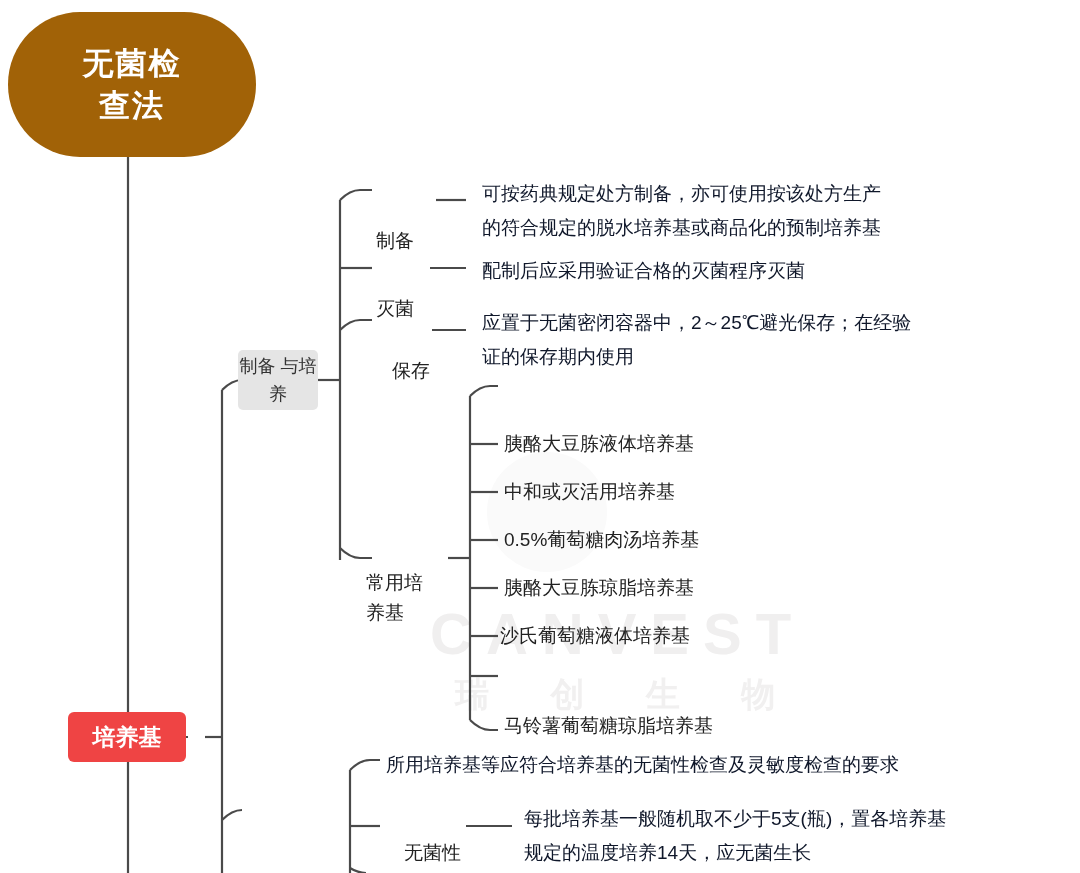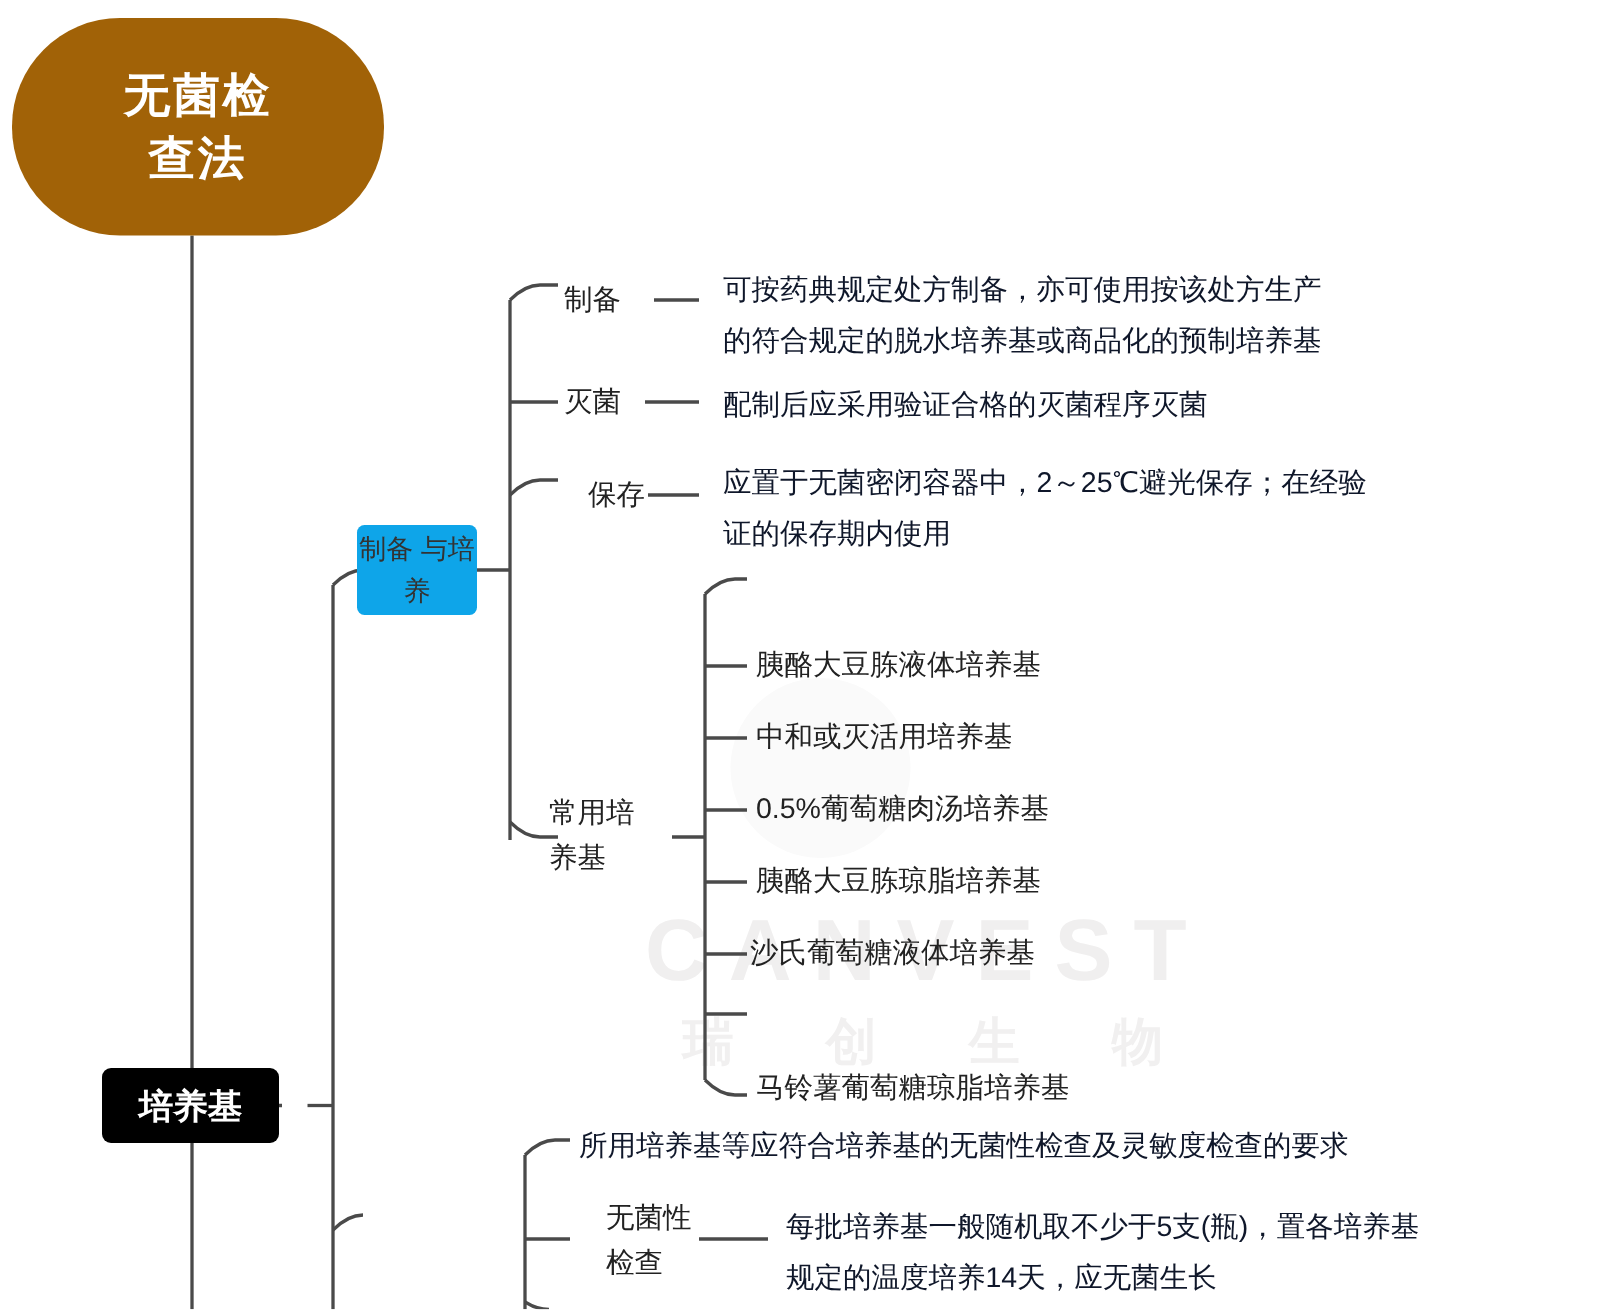--- a/index.html
+++ b/index.html
@@ -72,45 +72,46 @@
     line-height: 42px;
     display: flex;
     align-items: center;
     justify-content: center;
     text-align: center;
     letter-spacing: 2px;
   }
   .root-node span { display: block; }
   .branch-node {
     position: absolute;
-    background: #000000;
+    background: #ef4444;
     color: #ffffff;
     font-weight: bold;
     border-radius: 6px;
     display: flex;
     align-items: center;
     justify-content: center;
     text-align: center;
   }
   .sub-node {
     position: absolute;
-    background: #0ea5e9;
+    background: #e5e5e5;
     color: #333333;
     border-radius: 5px;
     display: flex;
     align-items: center;
     justify-content: center;
     text-align: center;
     line-height: 28px;
   }
   .label {
     position: absolute;
     color: #222222;
     line-height: 30px;
     white-space: pre-line;
+    margin-top: 40px;
   }
   .leaf {
     position: absolute;
     color: #222222;
     font-size: 19px;
     line-height: 28px;
     white-space: nowrap;
   }
   .text-block {
     position: absolute;

